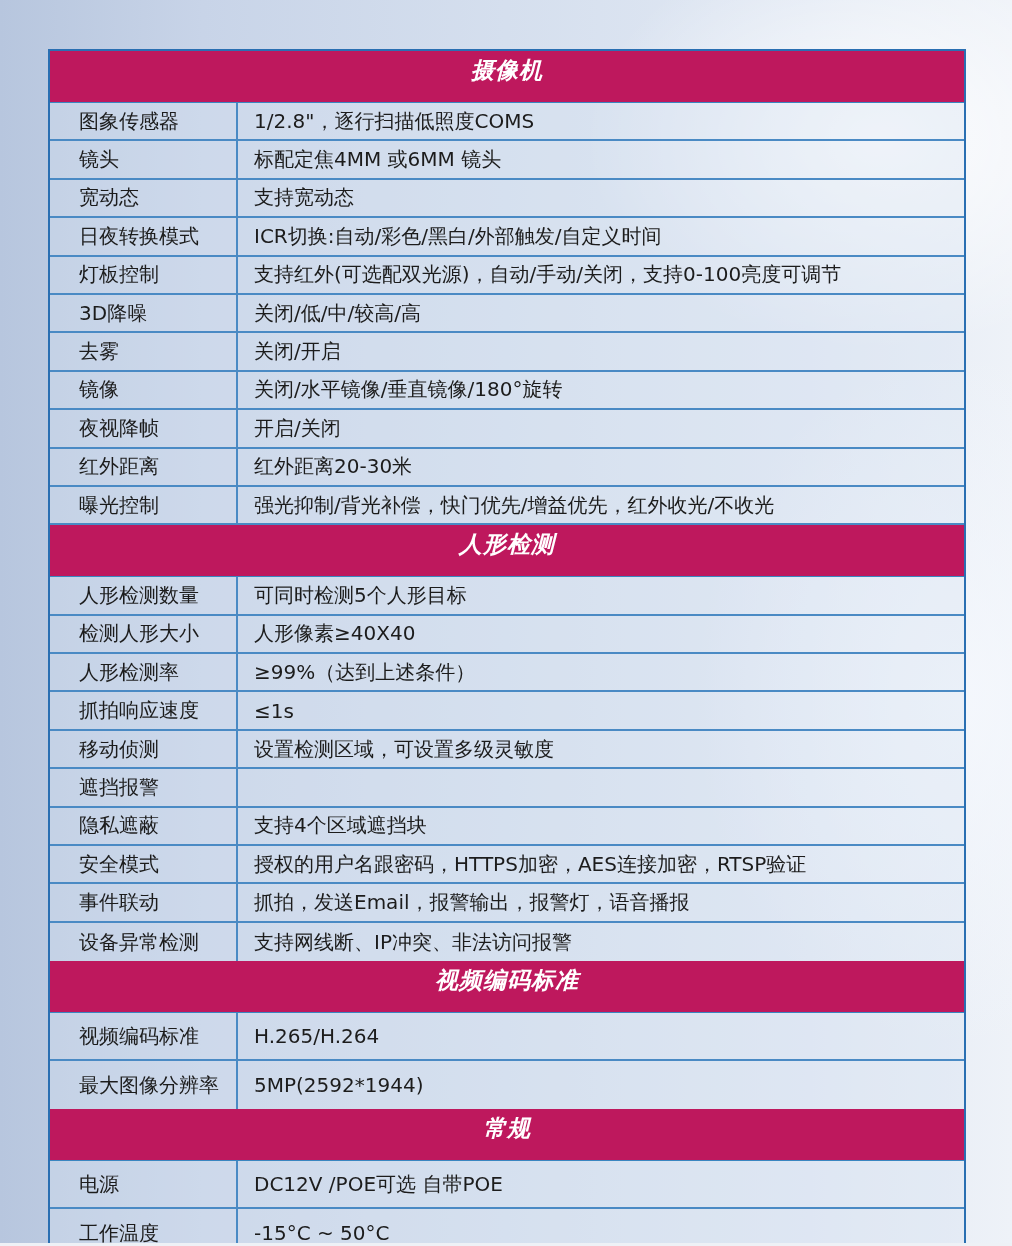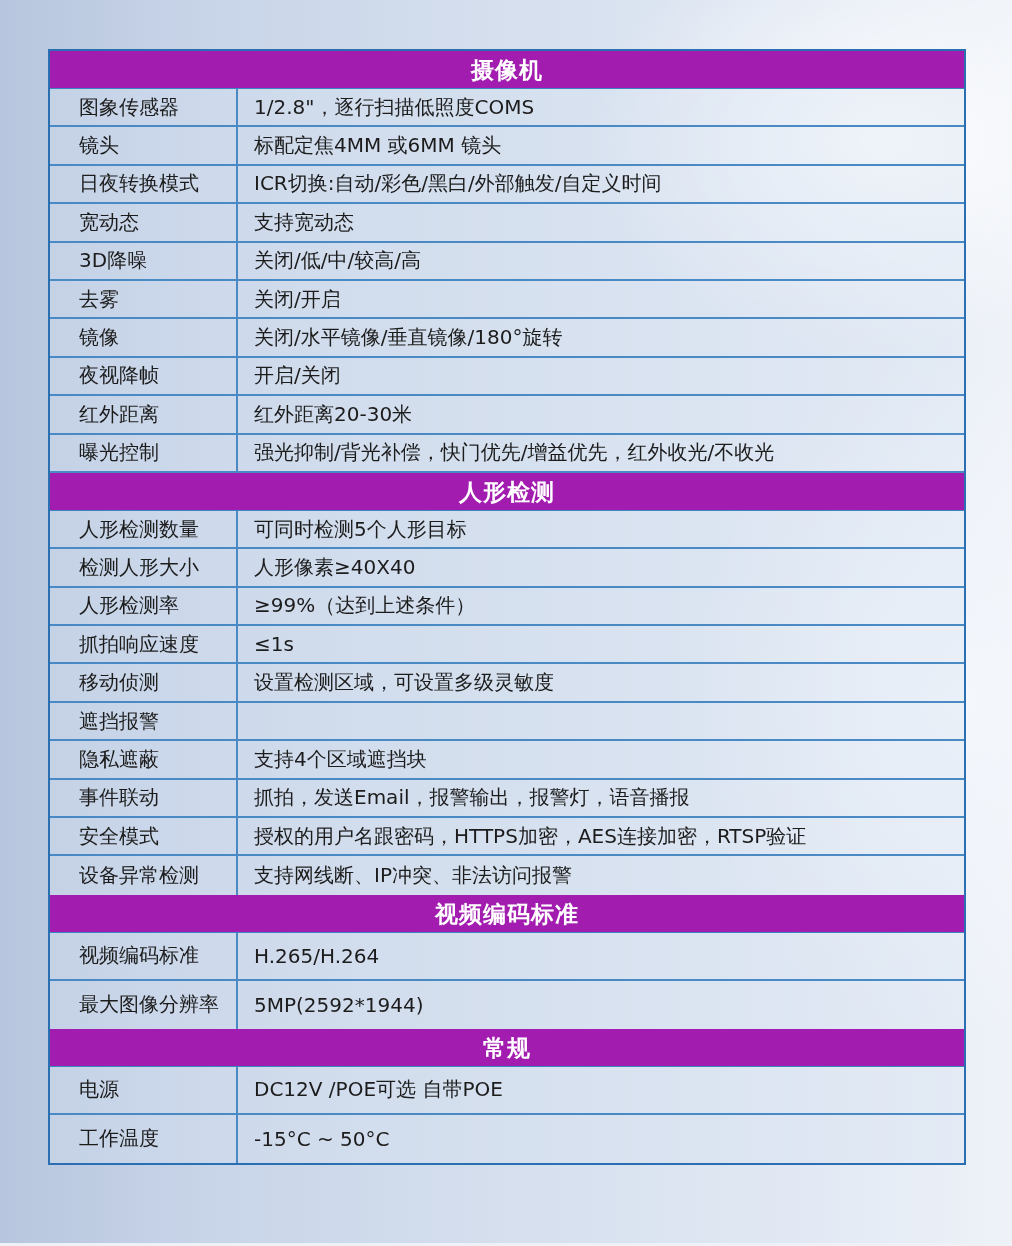--- a/index.html
+++ b/index.html
@@ -20,30 +20,31 @@
     }
     .spec-table {
       position: absolute;
       left: 48px;
       top: 49px;
       width: 918px;
       border: 2px solid #2a6fb2;
       box-sizing: border-box;
     }
     .section-header {
-      height: 38px;
-      background: #a21caf;
+      height: 52px;
+      background: #be185d;
       color: #ffffff;
       font-size: 23px;
       font-weight: bold;
       text-align: center;
       line-height: 38px;
       letter-spacing: 1px;
       border-bottom: 1px solid #3a86c0;
       box-sizing: border-box;
+      font-style: italic;
     }
     .row {
       display: flex;
       height: 38.4px;
       border-bottom: 2px solid #4a8ac4;
       box-sizing: border-box;
       background: rgba(215, 226, 242, 0.35);
     }
     .row.last { border-bottom: none; }
     .row.compact { height: 48px; }
@@ -78,26 +79,30 @@
   <div class="section-header">摄像机</div>
   <div class="row">
       <div class="cell-label">图象传感器</div>
       <div class="cell-value">1/2.8"，逐行扫描低照度COMS</div>
     </div>
   <div class="row">
       <div class="cell-label">镜头</div>
       <div class="cell-value">标配定焦4MM 或6MM 镜头</div>
     </div>
   <div class="row">
+      <div class="cell-label">宽动态</div>
+      <div class="cell-value">支持宽动态</div>
+    </div>
+  <div class="row">
       <div class="cell-label">日夜转换模式</div>
       <div class="cell-value">ICR切换:自动/彩色/黑白/外部触发/自定义时间</div>
     </div>
   <div class="row">
-      <div class="cell-label">宽动态</div>
-      <div class="cell-value">支持宽动态</div>
+      <div class="cell-label">灯板控制</div>
+      <div class="cell-value">支持红外(可选配双光源)，自动/手动/关闭，支持0-100亮度可调节</div>
     </div>
   <div class="row">
       <div class="cell-label">3D降噪</div>
       <div class="cell-value">关闭/低/中/较高/高</div>
     </div>
   <div class="row">
       <div class="cell-label">去雾</div>
       <div class="cell-value">关闭/开启</div>
     </div>
   <div class="row">
@@ -139,26 +144,26 @@
       <div class="cell-value">设置检测区域，可设置多级灵敏度</div>
     </div>
   <div class="row">
       <div class="cell-label">遮挡报警</div>
     </div>
   <div class="row">
       <div class="cell-label">隐私遮蔽</div>
       <div class="cell-value">支持4个区域遮挡块</div>
     </div>
   <div class="row">
+      <div class="cell-label">安全模式</div>
+      <div class="cell-value">授权的用户名跟密码，HTTPS加密，AES连接加密，RTSP验证</div>
+    </div>
+  <div class="row">
       <div class="cell-label">事件联动</div>
       <div class="cell-value">抓拍，发送Email，报警输出，报警灯，语音播报</div>
-    </div>
-  <div class="row">
-      <div class="cell-label">安全模式</div>
-      <div class="cell-value">授权的用户名跟密码，HTTPS加密，AES连接加密，RTSP验证</div>
     </div>
   <div class="row last">
       <div class="cell-label">设备异常检测</div>
       <div class="cell-value">支持网线断、IP冲突、非法访问报警</div>
     </div>
 
   <div class="section-header">视频编码标准</div>
   <div class="row compact">
       <div class="cell-label">视频编码标准</div>
       <div class="cell-value">H.265/H.264</div>

